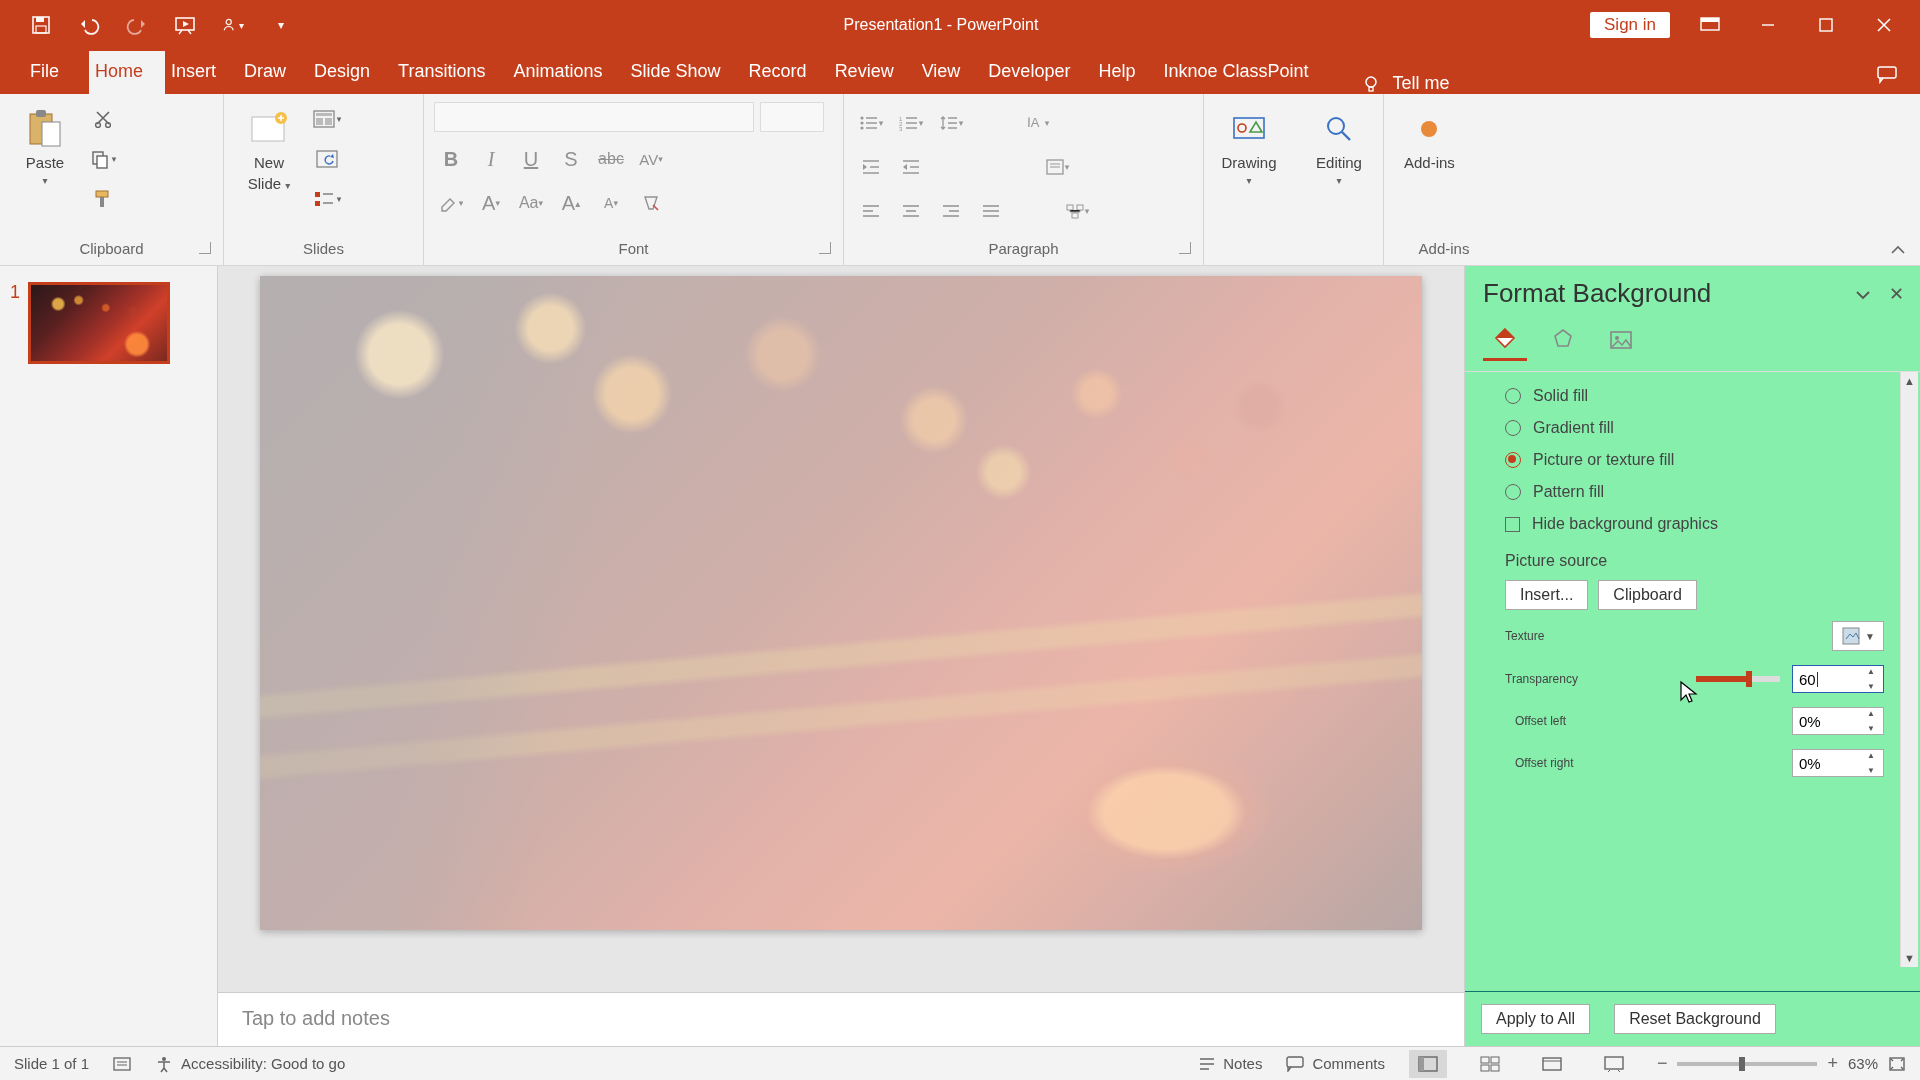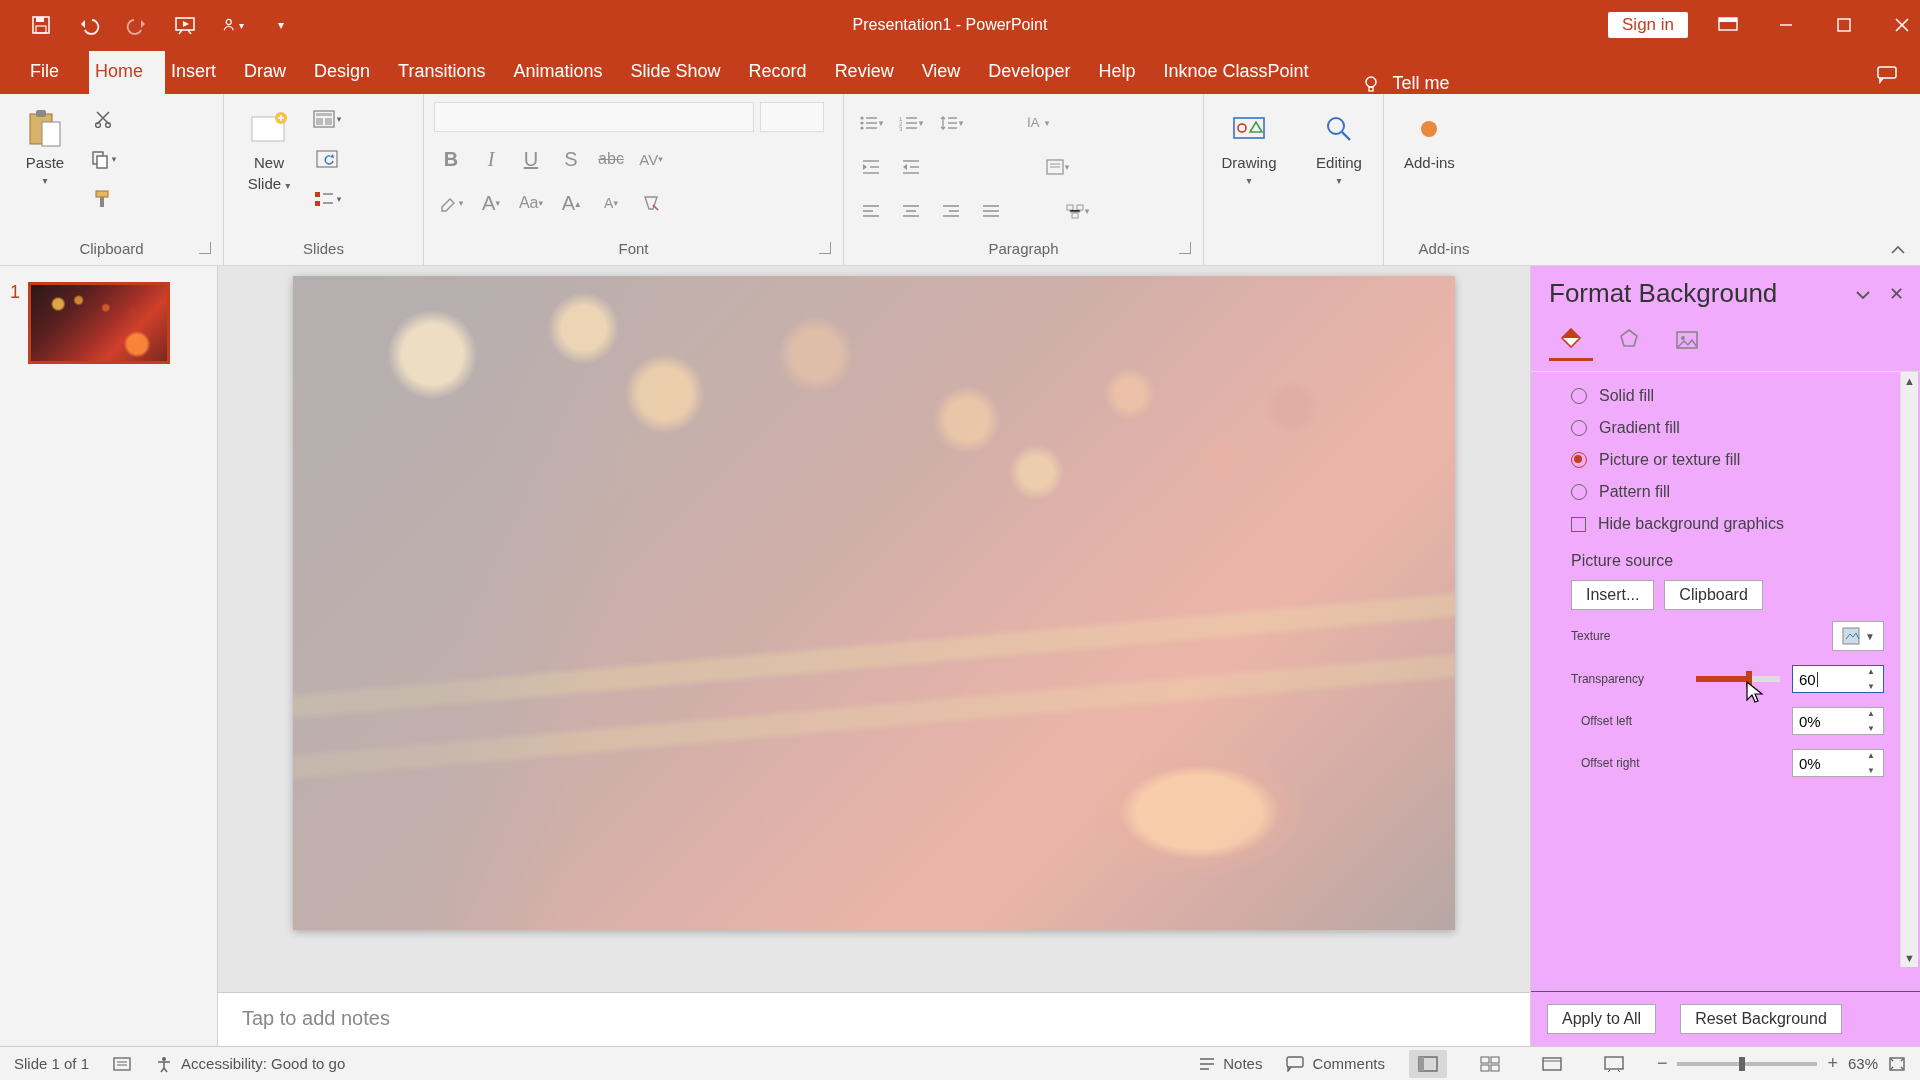--- a/index.html
+++ b/index.html
@@ -1,21 +1,21 @@
 <!DOCTYPE html>
 <html><head>
 <meta charset="utf-8">
 <style>
 *{box-sizing:border-box;margin:0;padding:0;font-family:"Segoe UI",Arial,sans-serif;user-select:none}
 html,body{width:1920px;height:1080px;overflow:hidden;background:#fff}
 .titlebar{height:50px;background:#c43e1c;display:flex;align-items:center;color:#fff;font-size:16px}
 .qa{display:flex;align-items:center;gap:26px;padding-left:30px}
 .qa .icon{width:22px;height:22px;display:flex;align-items:center;justify-content:center;opacity:.95}
 .title-center{flex:1;text-align:center;font-size:16px}
-.title-right{display:flex;align-items:center;gap:22px;}
+.title-right{display:flex;align-items:center;gap:22px;padding-right:18px}
 .signin{background:#fff;color:#c43e1c;padding:3px 14px;border-radius:2px;font-size:17px}
 .winbtn{width:36px;height:36px;display:flex;align-items:center;justify-content:center}
 .ribbon-tabs{height:44px;background:#c43e1c;display:flex;align-items:flex-end;color:#fff;font-size:18px}
 .tab{padding:10px 22px 12px 6px;cursor:pointer}
 .tab.file{padding-left:30px;padding-right:30px}
 .tab.active{background:#f3f3f3;color:#c43e1c}
 .tellme{display:flex;align-items:center;gap:12px;margin-left:30px}
 .comment-br{margin-left:auto;margin-right:22px;padding-bottom:10px}
 .ribbon{height:172px;background:#f3f3f3;border-bottom:1px solid #d6d6d6;display:flex;position:relative}
 .group{border-right:1px solid #d6d6d6;display:flex;flex-direction:column;justify-content:space-between;padding:8px 10px 2px 10px}
@@ -51,21 +51,21 @@
  radial-gradient(circle at 72% 18%,rgba(255,140,30,.5) 0 14px,transparent 26px),
  radial-gradient(circle at 80% 28%,rgba(200,60,30,.45) 0 14px,transparent 24px),
  radial-gradient(circle at 86% 20%,rgba(170,40,25,.5) 0 16px,transparent 28px),
  radial-gradient(ellipse at 78% 82%,rgba(255,150,50,.75) 0 62px,rgba(200,60,20,.45) 80px,transparent 110px),
  linear-gradient(100deg,rgba(60,50,60,.35) 0 18%,transparent 30%),
  linear-gradient(175deg,transparent 55%, rgba(210,170,40,.35) 56% 58%,transparent 59% 63%, rgba(210,170,40,.3) 64% 66%, transparent 67%),
  linear-gradient(135deg,#4a3a3a 0%,#6a3a30 25%,#8a3828 45%,#b84028 60%,#d04828 72%,#8a3020 88%,#4a2420 100%);
  filter:blur(.3px)}
 .slide-fade{position:absolute;inset:0;background:#fff;opacity:.60}
 .notes{height:54px;background:#fff;border-top:1px solid #ccc;padding:14px 24px;color:#888;font-size:20px}
-.pane{width:390px;background:#f0abfc;border-left:1px solid #d0d0d0;display:flex;flex-direction:column}
+.pane{width:456px;background:#86efac;border-left:1px solid #d0d0d0;display:flex;flex-direction:column}
 .pane-hdr{display:flex;align-items:center;padding:12px 16px 8px 18px}
 .pane-title{font-size:26px;color:#333;flex:1}
 .pane-tabs{display:flex;gap:14px;padding:4px 18px 10px 18px}
 .ptab{width:44px;height:40px;display:flex;align-items:center;justify-content:center;border-bottom:3px solid transparent}
 .ptab.active{border-bottom-color:#c43e1c}
 .pane-body{flex:1;overflow:hidden;position:relative;border-top:1px solid #ddd}
 .pane-scroll{position:absolute;inset:0;right:22px;padding:8px 14px 8px 18px;overflow:hidden}
 .scrollbar{position:absolute;right:2px;top:0;bottom:24px;width:18px;background:#eee;border-left:1px solid #ddd}
 .scrollbar .up,.scrollbar .dn{height:18px;display:flex;align-items:center;justify-content:center;color:#555;font-size:11px}
 .scrollbar .dn{position:absolute;bottom:0;left:0;right:0}

